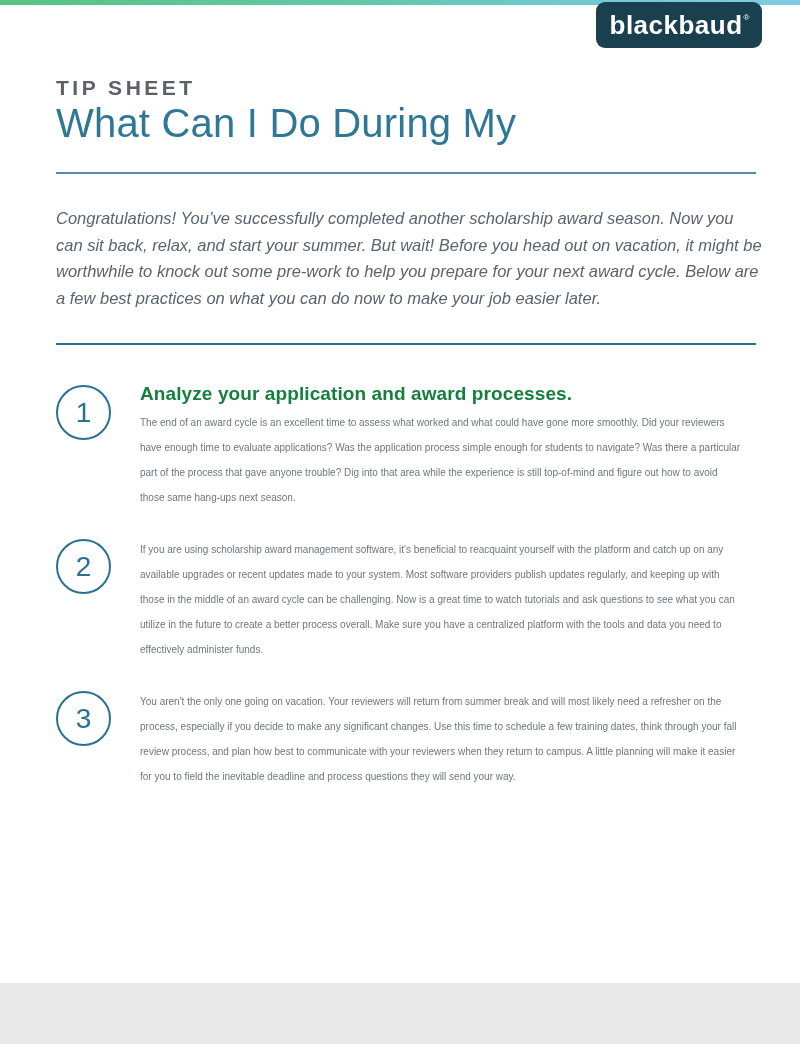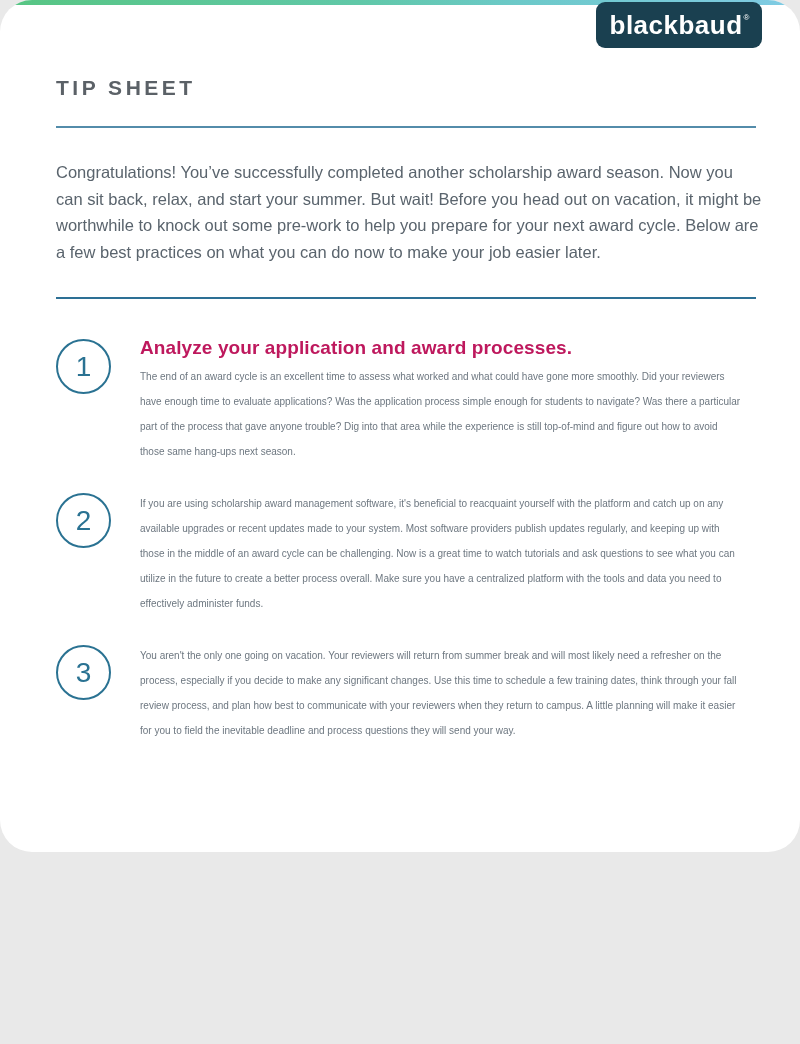--- a/index.html
+++ b/index.html
@@ -2,25 +2,24 @@
 <html><head>
 <meta charset="utf-8">
 <style>
   * { margin: 0; padding: 0; box-sizing: border-box; }
   html, body { background: #e9e9e9; }
   body { font-family: "Liberation Sans", sans-serif; }
 
   .page {
     position: relative;
     width: 800px;
-    height: 852px;
+    height: 983px;
     background: #ffffff;
     overflow: hidden;
     margin: 0 auto;
-    border-radius: 32px;
   }
 
   .top-bar {
     position: absolute;
     top: 0; left: 0; right: 0;
     height: 5px;
     background: linear-gradient(to right, #57c582 0%, #60c8a8 45%, #6cc9c9 65%, #80cbe4 100%);
   }
 
   .logo-box {
@@ -77,20 +76,21 @@
     margin: 26px 0 0 0;
     width: 700px;
   }
 
   .intro {
     margin-top: 31px;
     width: 706px;
     font-size: 16.5px;
     line-height: 26.5px;
     color: #5a646d;
+    font-style: italic;
   }
 
   .rule-blue {
     border: none;
     border-top: 2px solid #2d7095;
     margin: 32px 0 0 0;
     width: 700px;
   }
 
   .sections { margin-top: 38px; }
@@ -113,21 +113,21 @@
     align-items: center;
     justify-content: center;
     margin-top: 2px;
   }
 
   .section-body { width: 602px; }
 
   .section-heading {
     font-size: 19px;
     font-weight: 600;
-    color: #be185d;
+    color: #15803d;
     margin-bottom: 5px;
     letter-spacing: 0.1px;
   }
 
   .section-body p {
     font-size: 10px;
     line-height: 25px;
     color: #6d7780;
   }
   .section-body p + p { margin-top: 14px; }
@@ -182,20 +182,21 @@
   <div class="logo-box">
     <span class="wordmark">blackbaud</span>
       <span class="reg">®</span>
   </div>
 
   <div class="content">
 
     <div class="eyebrow">TIP SHEET</div>
 
     <h1 class="doc-title">
+      <span style="display:block">What Can I Do During My</span>
     </h1>
 
     <hr class="rule-light">
 
     <p class="intro">Congratulations! You’ve successfully completed another scholarship award season. Now you can sit back, relax, and start your summer. But wait! Before you head out on vacation, it might be worthwhile to knock out some pre-work to help you prepare for your next award cycle. Below are a few best practices on what you can do now to make your job easier later.</p>
 
     <hr class="rule-blue">
 
     <div class="sections">
 

